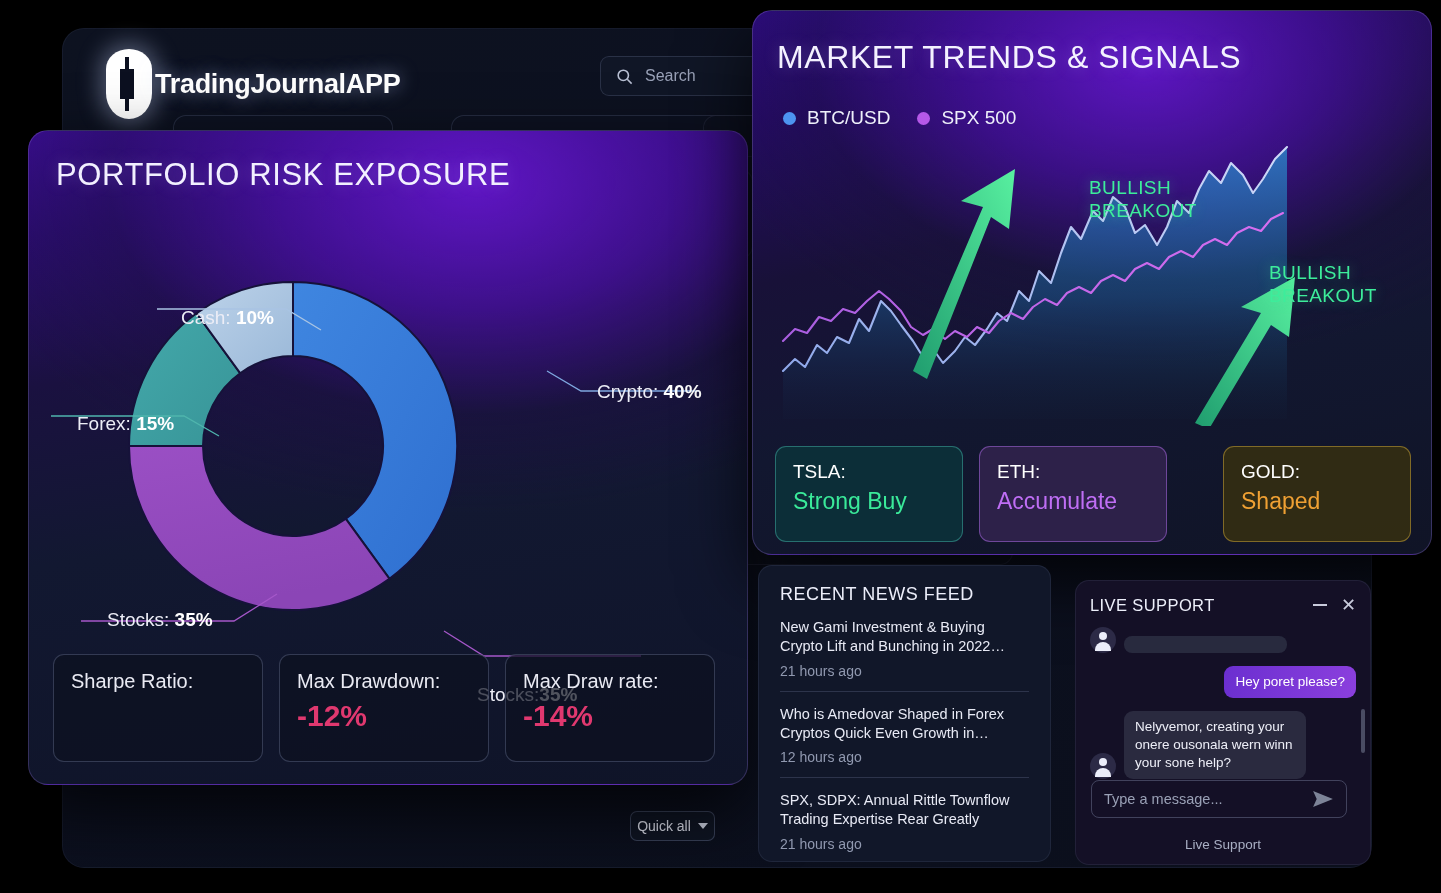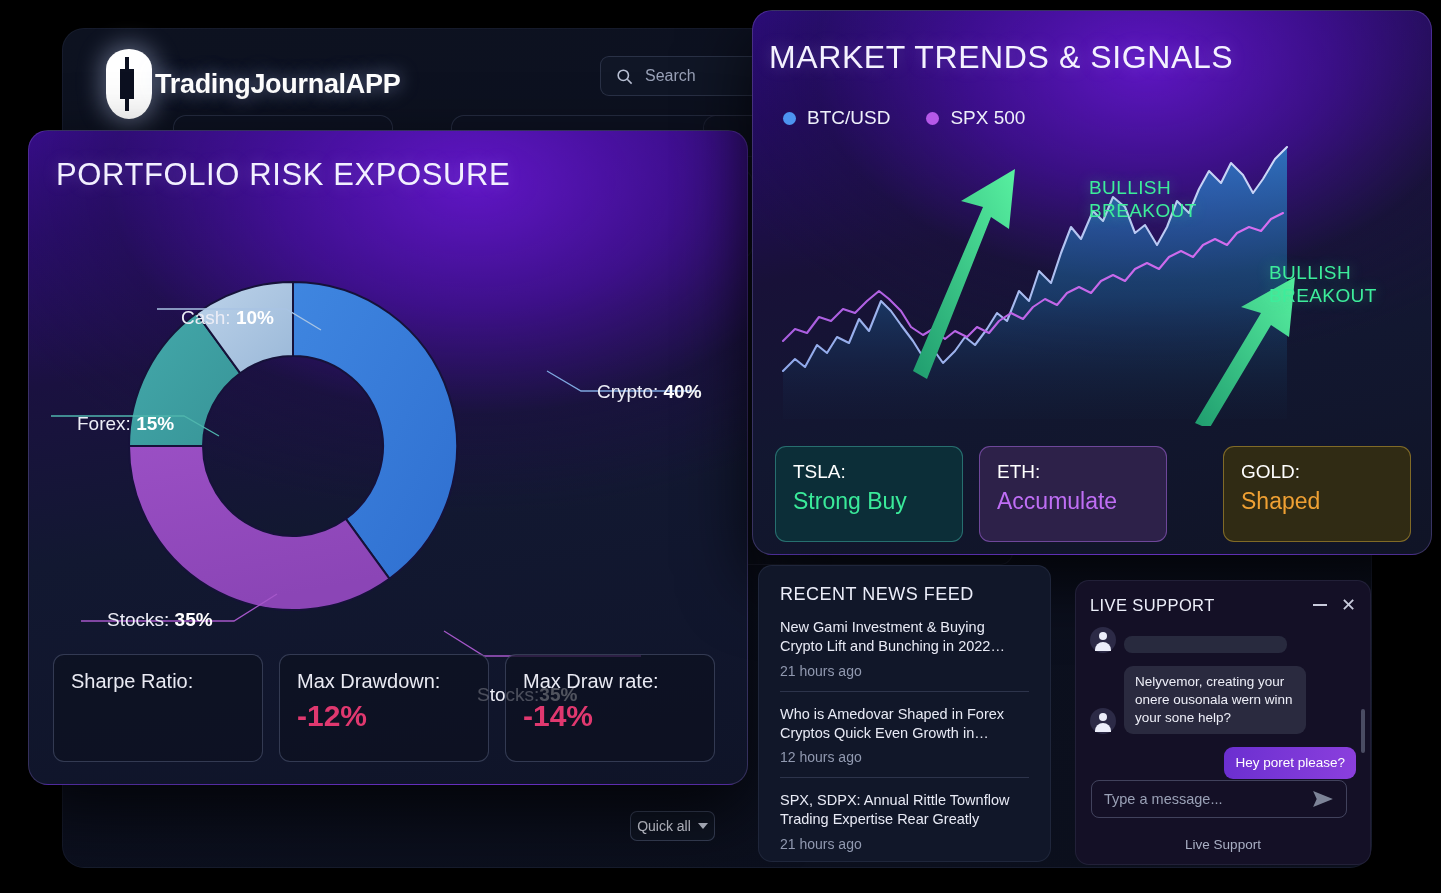--- a/index.html
+++ b/index.html
@@ -102,25 +102,25 @@
     position:absolute; left:752px; top:10px; width:680px; height:545px;
     border-radius:20px;
     background:
       radial-gradient(ellipse 460px 300px at 58% 10%, rgba(96,22,198,.95) 0%, rgba(70,16,158,.7) 40%, rgba(28,18,66,.3) 72%, rgba(16,20,38,0) 100%),
       linear-gradient(168deg,#2d0b80 0%, #240a63 16%, #181138 40%, #121730 66%, #101426 100%);
     border:1px solid rgba(150,120,225,.30);
     box-shadow:0 26px 70px rgba(0,0,0,.78);
     overflow:hidden;
   }
   #market-title{
-    position:absolute; left:16px; top:28px; font-size:32px; letter-spacing:.6px; color:#f4f2ff;
+    position:absolute; left:24px; top:28px; font-size:32px; letter-spacing:.6px; color:#f4f2ff;
     text-shadow:0 0 16px rgba(190,170,255,.3);
     text-align:center;
   }
-  #legend{ position:absolute; left:30px; top:96px; display:flex; gap:36px; align-items:center; }
+  #legend{ position:absolute; left:30px; top:96px; display:flex; gap:27px; align-items:center; }
   .lg{ display:flex; align-items:center; gap:11px; font-size:19px; color:#eef0fa; }
   .dot{ width:13px;height:13px;border-radius:50%; }
 
   #trend-chart{ position:absolute; left:22px; top:130px; width:658px; height:285px; }
 
   .ann{
     position:absolute; color:#3ded9b; font-size:19px; line-height:1.22; letter-spacing:.4px;
     text-shadow:0 0 14px rgba(60,230,150,.45);
   }
 
@@ -406,26 +406,26 @@
       <span class="minus"></span>
       <span class="xmark">✕</span>
     </span>
   </div>
 
   <div id="chat-body">
     <div class="row">
       <span class="av"></span>
       <span class="bub skeleton"></span>
     </div>
+    <div class="row out">
+      <span class="bub out">Hey poret please?</span>
+    </div>
     <div class="row">
       <span class="av"></span>
       <span class="bub in">Nelyvemor, creating your onere ousonala wern winn your sone help?</span>
-    </div>
-    <div class="row out">
-      <span class="bub out">Hey poret please?</span>
     </div>
   </div>
   <div id="chat-scroll"></div>
 
   <div id="chat-input">
     <span class="ph">Type a message...</span>
     <svg width="22" height="18" viewBox="0 0 24 20">
       <path d="M1 1 L23 10 L1 19 L5 10 Z" fill="#7d8498"></path>
     </svg>
   </div>

